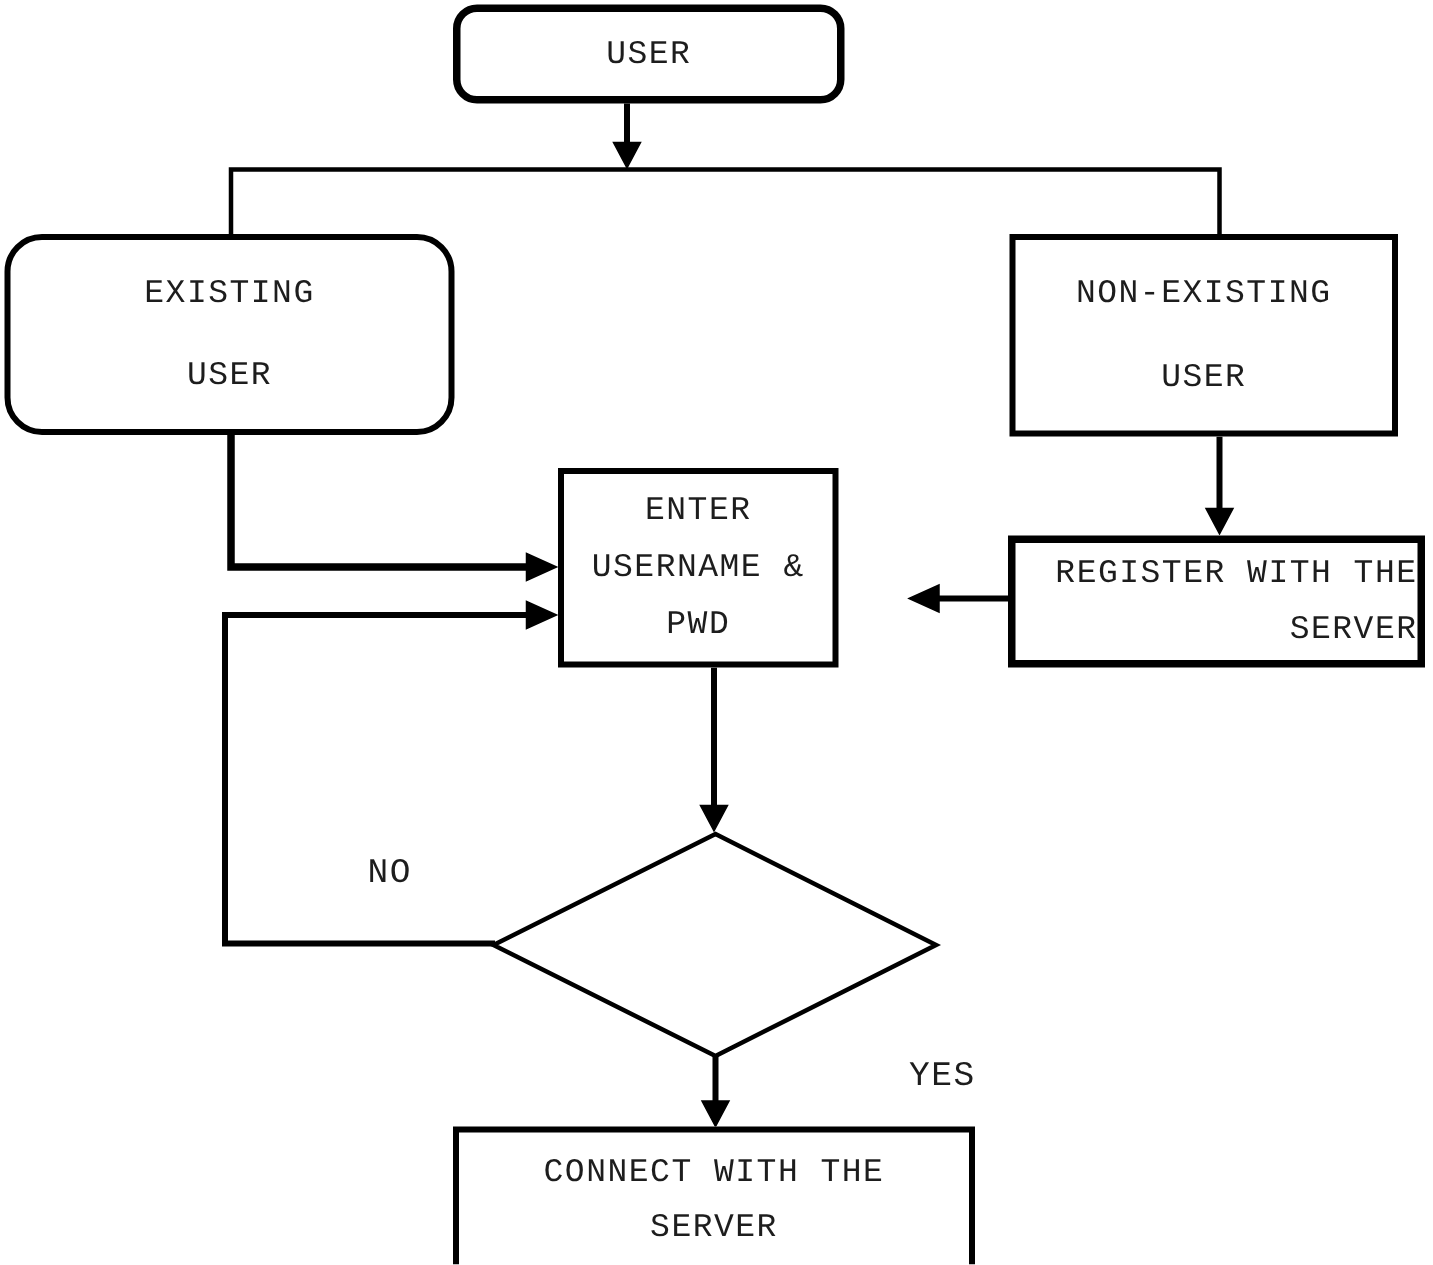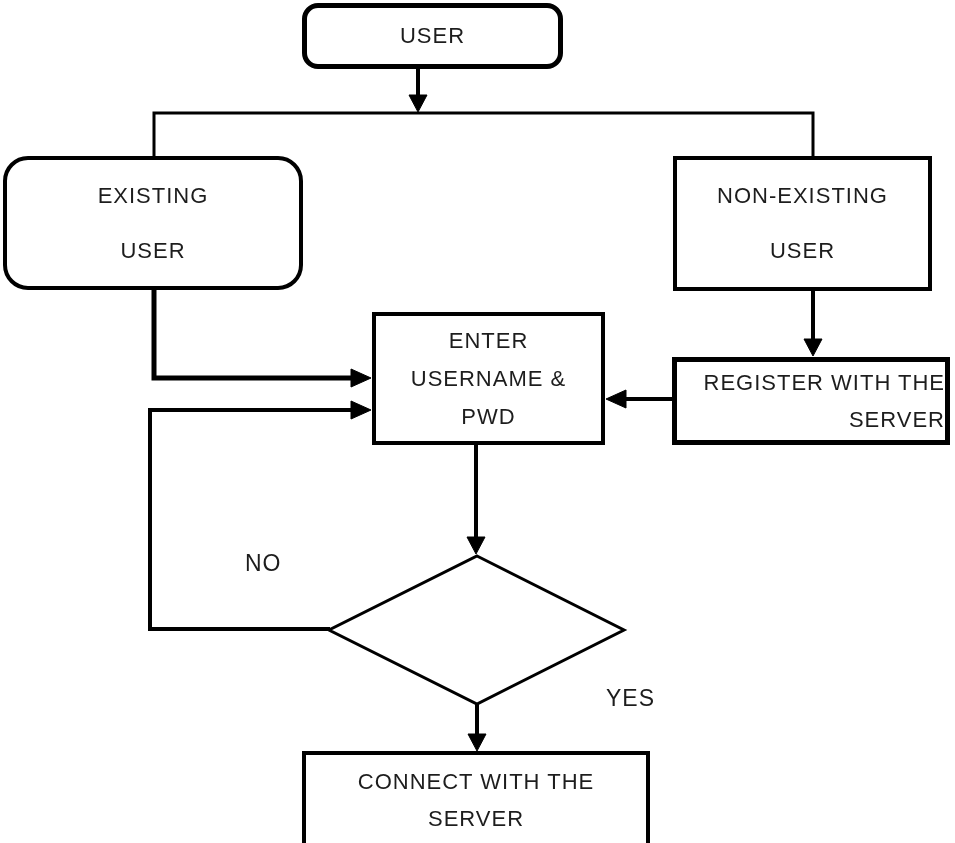--- a/index.html
+++ b/index.html
@@ -1,41 +1,41 @@
 <!DOCTYPE html>
 <html style="--line: #000000; --text: #1d1d1d; --bg: #ffffff;"><head>
 <meta charset="utf-8">
 <style>
   :root { --line:#000000; --text:#1d1d1d; --bg:#ffffff; }
   html,body { margin:0; padding:0; background:var(--bg); }
   #canvas {
     position:relative; width:955px; height:843px; background:var(--bg);
-    font-family:Liberation Sans, sans-serif; color:var(--text);
+    font-family:Liberation Mono, monospace; color:var(--text);
     overflow:hidden;
   }
   #wires { position:absolute; left:0; top:0; width:955px; height:843px; }
   #wires * { stroke:var(--line); }
   #wires .wire { fill:none; }
   #wires .head { fill:var(--line); stroke-width:1; }
   #wires .shape { fill:var(--bg); }
   .node {
     position:absolute; box-sizing:border-box; background:var(--bg);
     border:4px solid var(--line);
     display:flex; flex-direction:column; align-items:center; justify-content:center;
     font-size:22px; letter-spacing:1px; text-align:center; white-space:nowrap;
   }
   .node span { display:block; }
   #node-user { left:302px; top:3px; width:261px; height:66px; border-width:5px; border-radius:16px; }
   #node-existing { left:3px; top:156px; width:300px; height:134px; justify-content:space-around; padding:8px 0;border-radius:25px; }
   #node-nonexisting { left:673px; top:156px; width:259px; height:135px; justify-content:space-around; padding:8px 0; }
-  #node-enter { left:372px; top:312px; width:233px; height:133px; line-height:38px; }
+  #node-enter { left:372px; top:312px; width:187px; height:133px; line-height:38px; }
   #node-register { left:672px; top:357px; width:278px; height:88px; border-width:5px;
                    align-items:flex-end; text-align:left; padding-left:15px; line-height:37px; }
   #node-connect { left:302px; top:751px; width:348px; height:97px; line-height:37px; }
-  .float-label { position:absolute; font-size:23px; letter-spacing:1px; }
+  .float-label { position:absolute; font-size:23px; letter-spacing:1px;margin-top:19px; }
   #label-isvalid { left:402px; top:616px; width:150px; text-align:center; font-size:22px; }
   #label-no { left:245px; top:550px; }
   #label-yes { left:606px; top:685px; }
 </style>
 </head>
 <body>
 
 <div id="canvas">
 
   <svg id="wires" viewBox="0 0 955 843" xmlns="http://www.w3.org/2000/svg">

